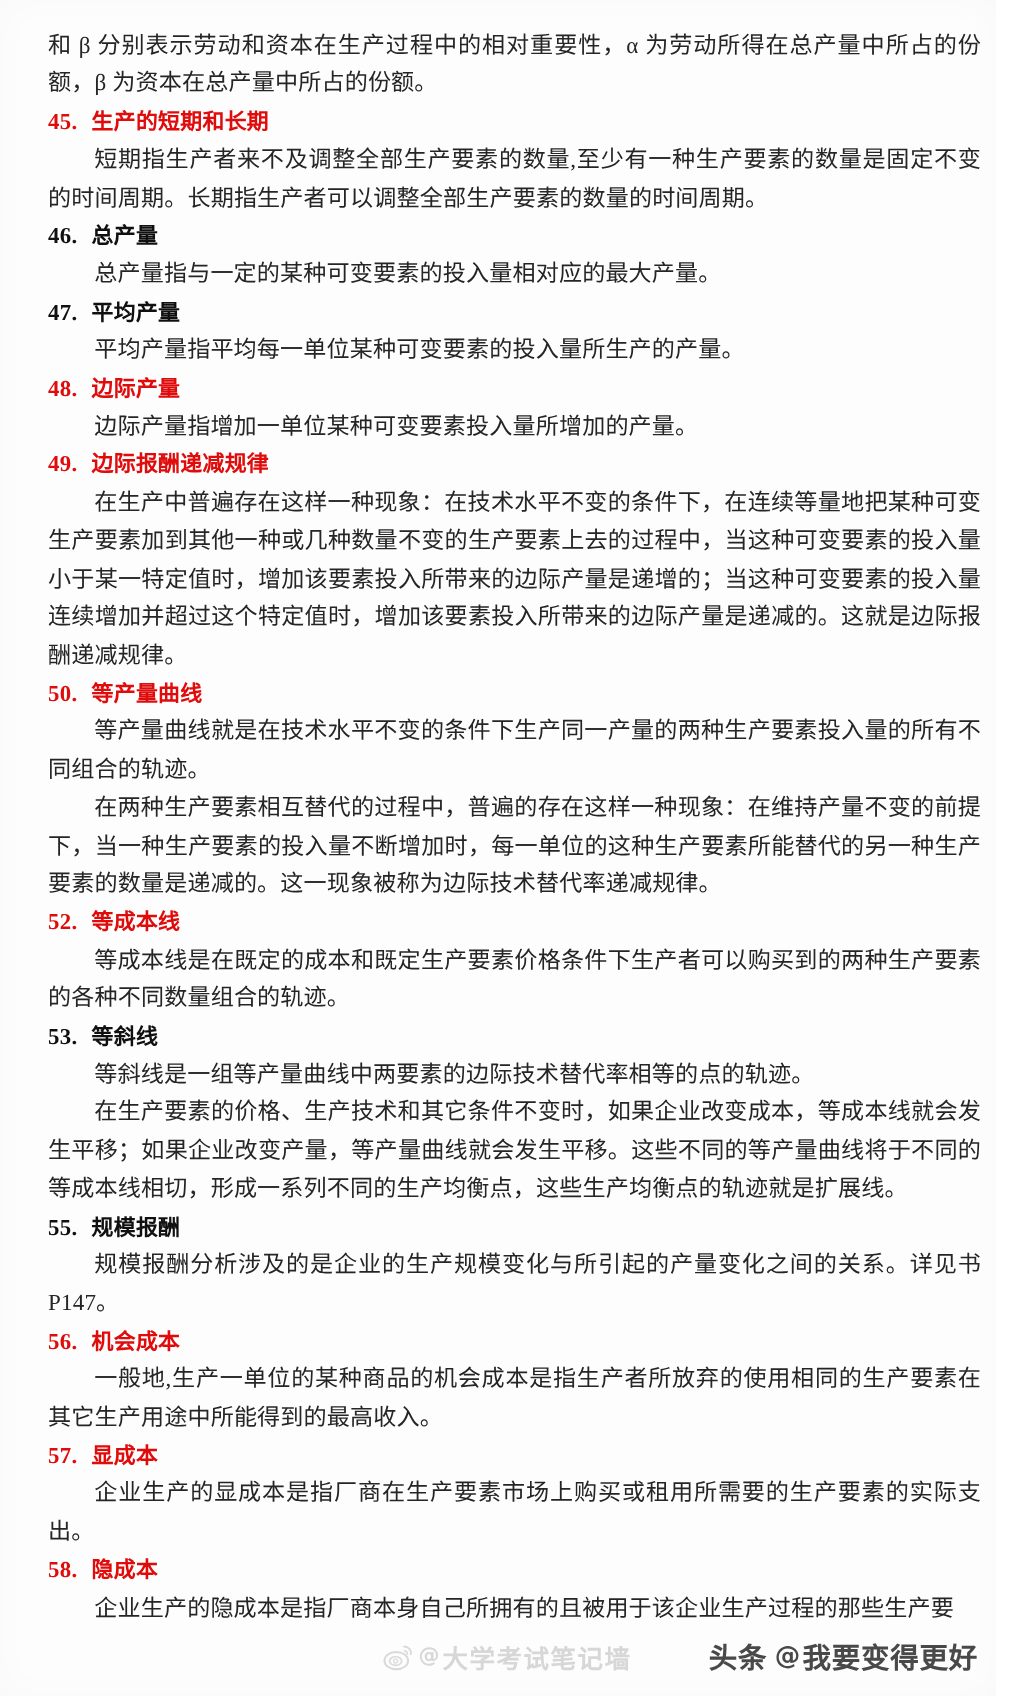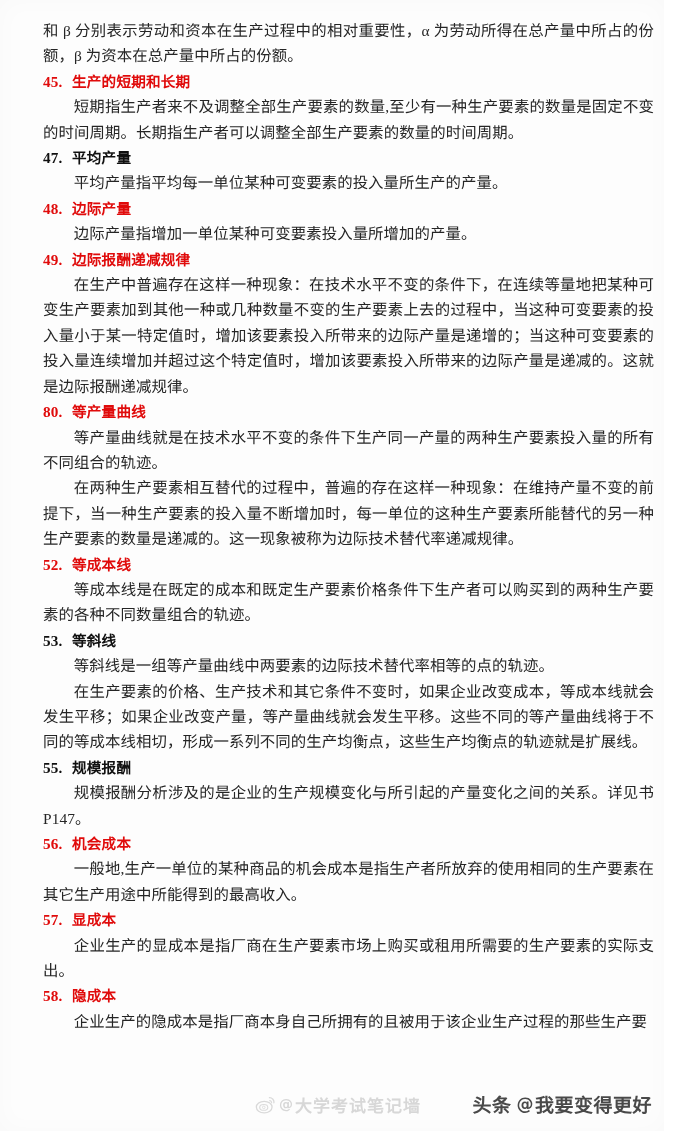--- a/index.html
+++ b/index.html
@@ -11,21 +11,21 @@
 
   #page {
     position: relative;
     width: 664px;
     height: 1131px;
     background: #fdfdfd;
     overflow: hidden;
     font-family: "Liberation Serif", "DejaVu Serif", serif;
     color: #1b1b1b;
     box-sizing: border-box;
-    padding: 18px 10px 0 43px;
+    padding: 18px 10px 0 32px;
   }
 
   
 
   .para {
     font-size: 15.4px;
     line-height: 25.4px;
     text-align: justify;
     text-justify: inter-ideograph;
     margin: 0;
@@ -139,20 +139,26 @@
 
     <p class="para">和 β 分别表示劳动和资本在生产过程中的相对重要性，α 为劳动所得在总产量中所占的份额，β 为资本在总产量中所占的份额。</p>
 
     <div class="block">
       <div class="heading red">
         <span class="num">45.</span><span class="ttl">生产的短期和长期</span>
       </div>
       <p class="para indent">短期指生产者来不及调整全部生产要素的数量,至少有一种生产要素的数量是固定不变的时间周期。长期指生产者可以调整全部生产要素的数量的时间周期。</p>
     </div>
 
+    <div class="block">
+      <div class="heading black">
+        <span class="num">46.</span><span class="ttl">总产量</span>
+      </div>
+      <p class="para indent">总产量指与一定的某种可变要素的投入量相对应的最大产量。</p>
+    </div>
 
     <div class="block">
       <div class="heading black">
         <span class="num">47.</span><span class="ttl">平均产量</span>
       </div>
       <p class="para indent">平均产量指平均每一单位某种可变要素的投入量所生产的产量。</p>
     </div>
 
     <div class="block">
       <div class="heading red">
@@ -163,21 +169,21 @@
 
     <div class="block">
       <div class="heading red">
         <span class="num">49.</span><span class="ttl">边际报酬递减规律</span>
       </div>
       <p class="para indent">在生产中普遍存在这样一种现象：在技术水平不变的条件下，在连续等量地把某种可变生产要素加到其他一种或几种数量不变的生产要素上去的过程中，当这种可变要素的投入量小于某一特定值时，增加该要素投入所带来的边际产量是递增的；当这种可变要素的投入量连续增加并超过这个特定值时，增加该要素投入所带来的边际产量是递减的。这就是边际报酬递减规律。</p>
     </div>
 
     <div class="block">
       <div class="heading red">
-        <span class="num">80.</span><span class="ttl">等产量曲线</span>
+        <span class="num">50.</span><span class="ttl">等产量曲线</span>
       </div>
       <p class="para indent">等产量曲线就是在技术水平不变的条件下生产同一产量的两种生产要素投入量的所有不同组合的轨迹。</p>
     </div>
 
     <div class="block">
       <p class="para indent">在两种生产要素相互替代的过程中，普遍的存在这样一种现象：在维持产量不变的前提下，当一种生产要素的投入量不断增加时，每一单位的这种生产要素所能替代的另一种生产要素的数量是递减的。这一现象被称为边际技术替代率递减规律。</p>
     </div>
 
     <div class="block">
       <div class="heading red">

